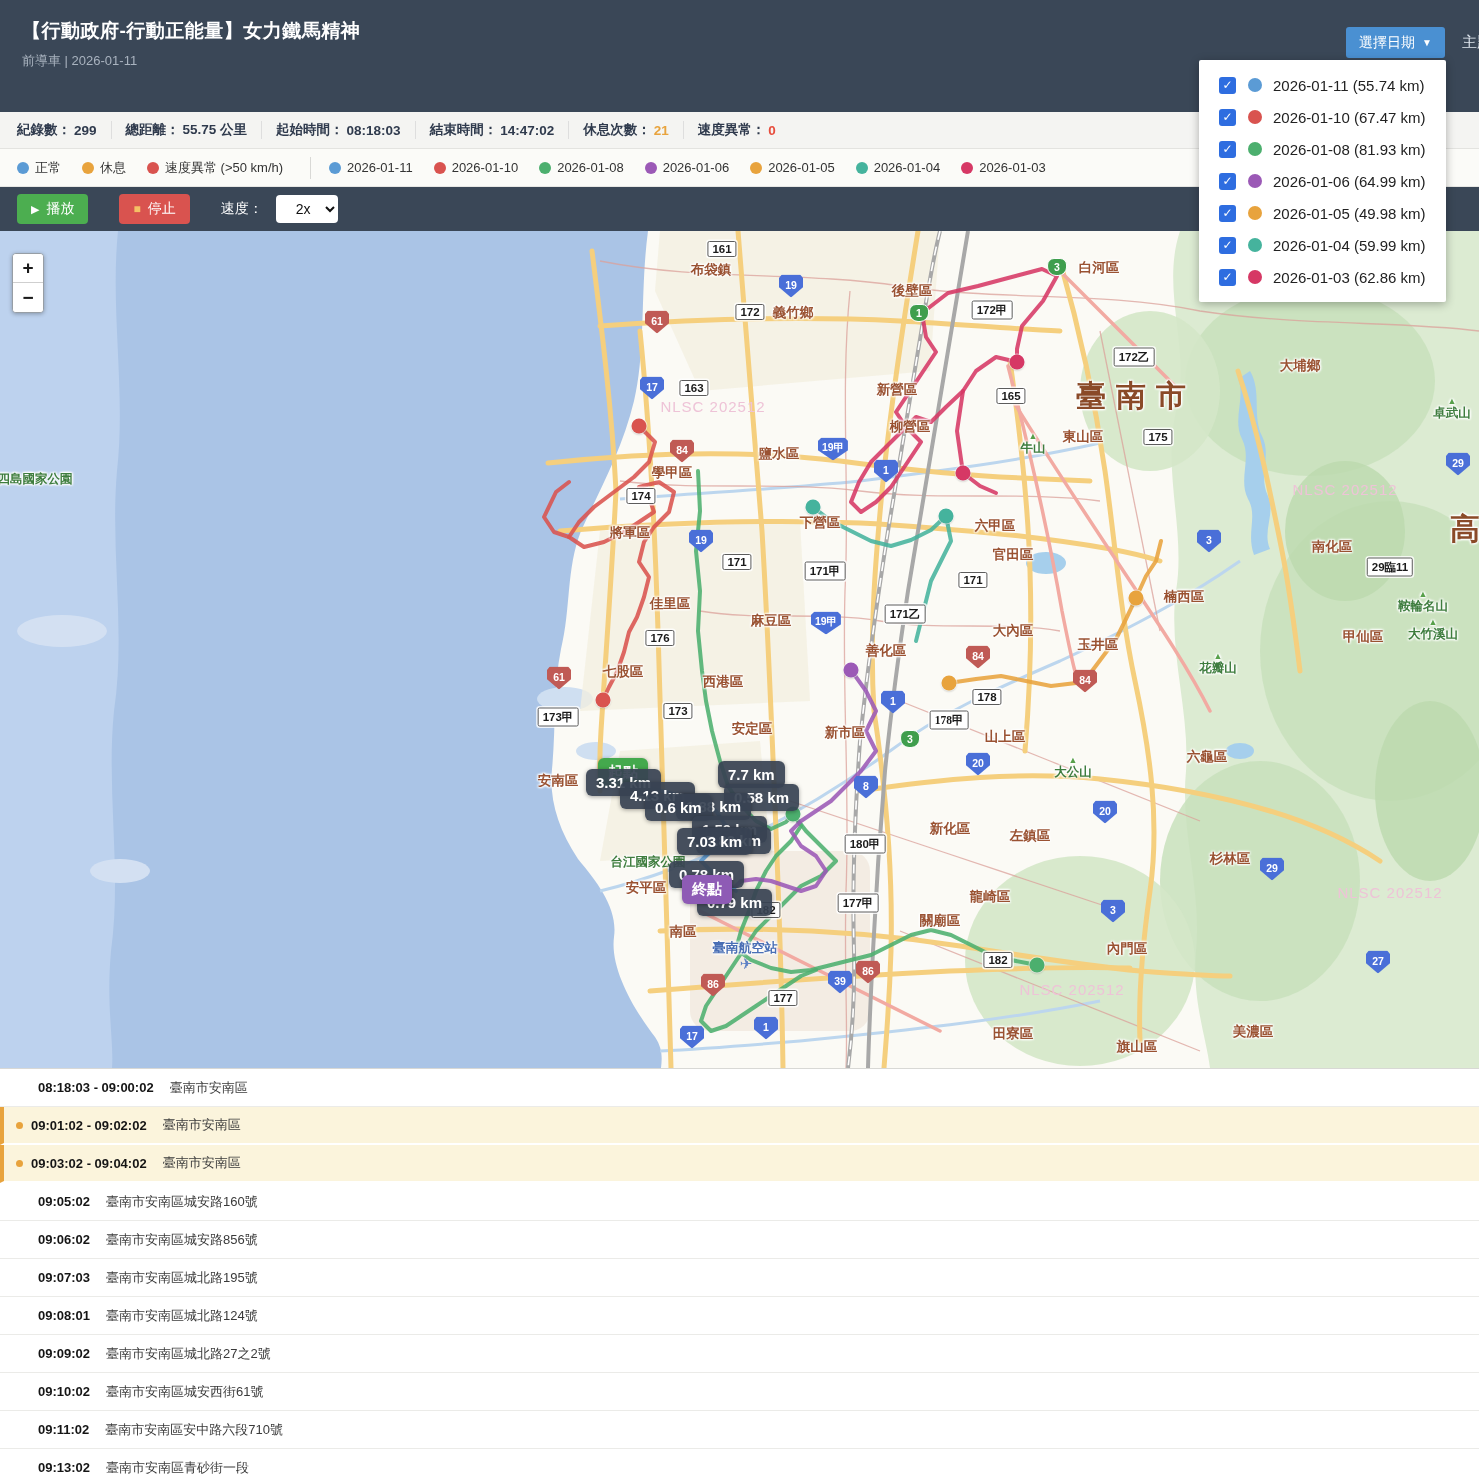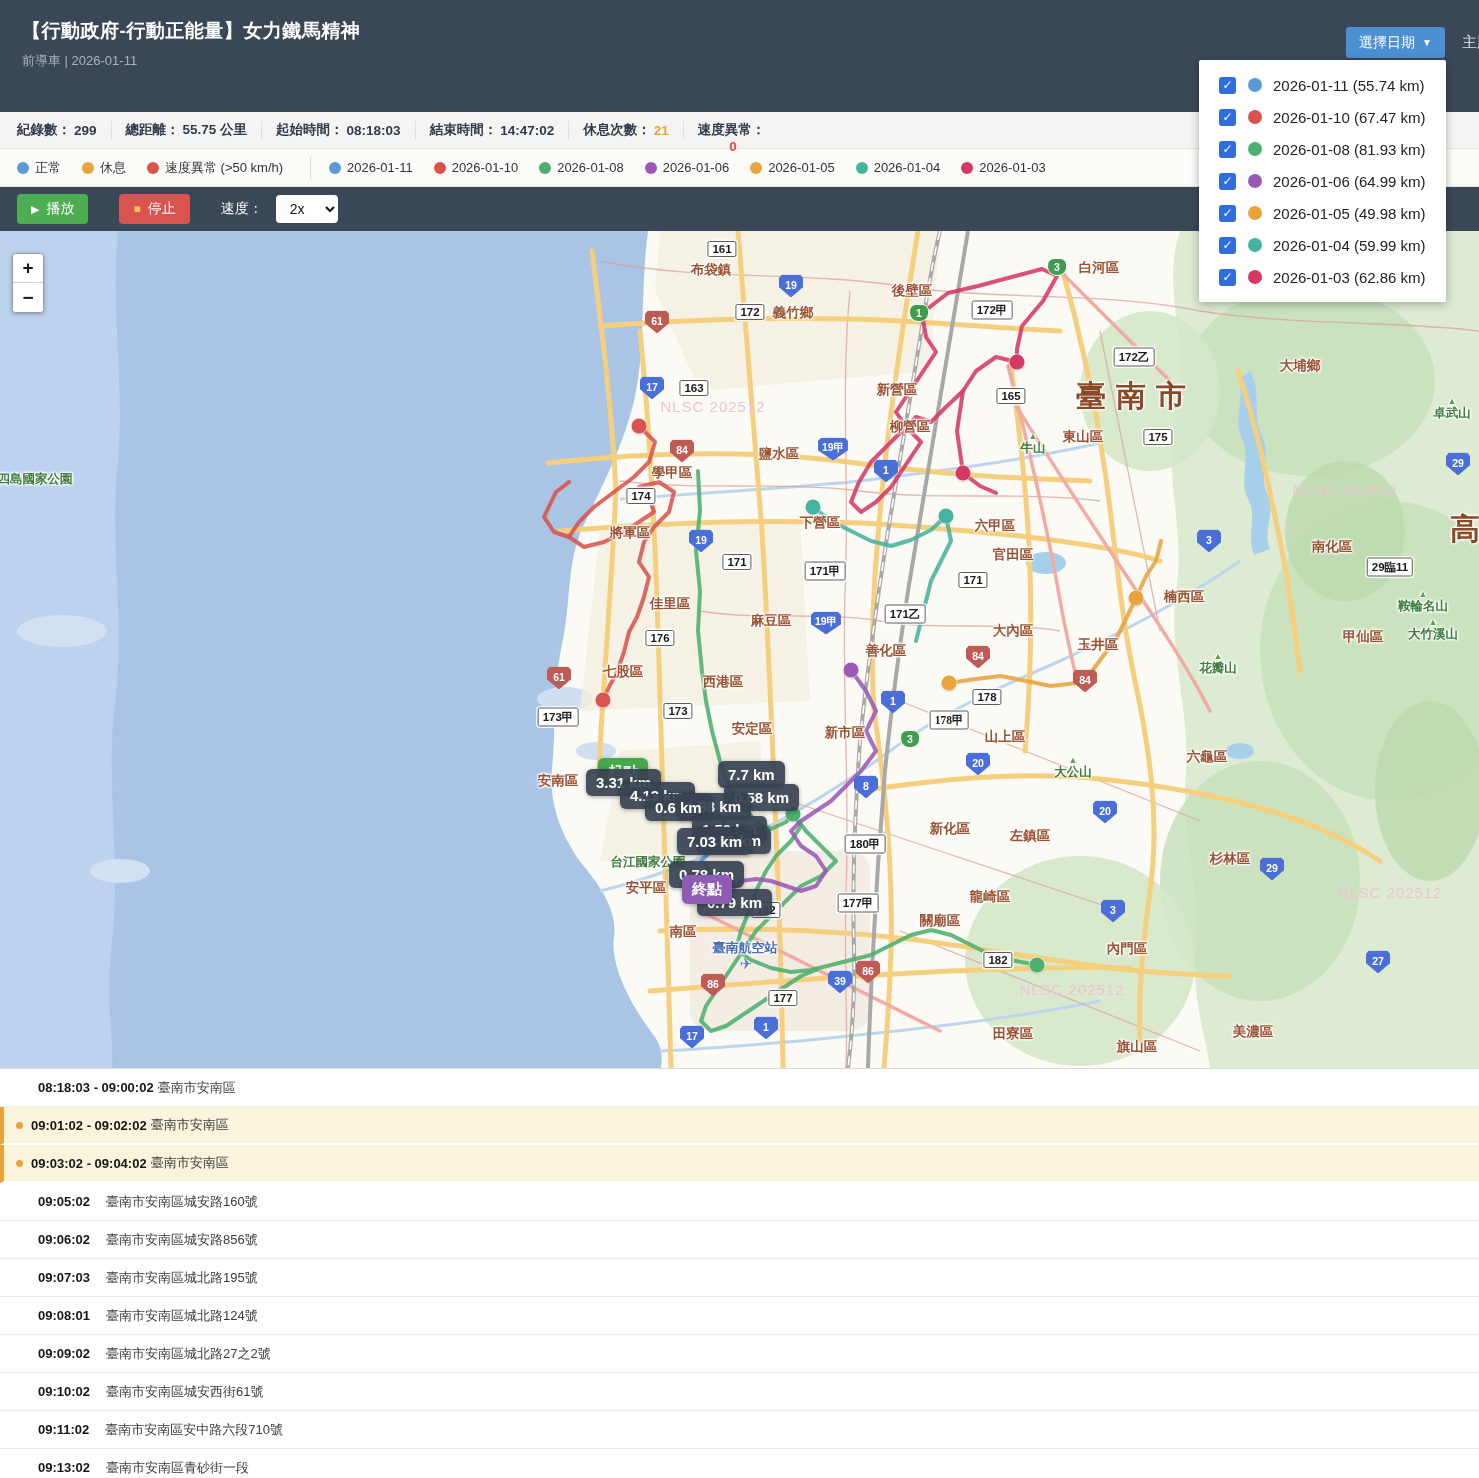--- a/index.html
+++ b/index.html
@@ -14,40 +14,40 @@
 .date-btn{position:absolute;top:27px;right:34px;height:31px;padding:0 13px;background:#4a90d2;
  border:none;border-radius:3px;color:#fff;font-size:14px;cursor:pointer;display:flex;align-items:center;gap:7px;}
 .date-btn .caret{font-size:10px;}
 .right-partial{position:absolute;top:33px;left:1462px;font-size:15px;color:#dfe6ee;white-space:nowrap;}
 
 
 .statsbar{height:37px;background:#f4f4f2;border-bottom:1px solid #e3e3e0;display:flex;align-items:center;
  padding-left:17px;font-size:13.5px;color:#2f3a4d;font-weight:700;}
 .stat{display:flex;align-items:center;padding:0 14px;border-right:1px solid #dedede;height:18px;}
 .stat:first-child{padding-left:0;}
-.stat:last-child{border-right:none;flex-direction:column;}
+.stat:last-child{border-right:none;}
 .stat .sv{margin-left:3px;}
 
 
 .legendbar{height:38px;background:#fbfbf8;border-bottom:1px solid #e7e7e4;display:flex;align-items:center;
  padding-left:17px;font-size:13px;color:#333;}
 .lg{display:flex;align-items:center;margin-right:21px;}
 .lg .dot{width:12px;height:12px;border-radius:50%;margin-right:6px;flex:none;}
 .lg-div{width:1px;height:22px;background:#d9d9d6;margin:0 18px 0 6px;}
 
 
 .controlbar{height:44px;background:#3a4757;display:flex;align-items:center;padding-left:17px;gap:13px;}
 .cbtn{height:30px;border:none;border-radius:4px;color:#fff;font-size:14px;padding:0 14px;cursor:pointer;
  display:flex;align-items:center;gap:7px;}
 .cbtn.play{background:#4cae50;}
 .cbtn.stop{background:#d9534f;margin-left:18px;}
 .cbtn .pic{font-size:11px;}
 .cbtn.stop .pic{color:#f5c065;font-size:12px;}
 .speed-lb{color:#fff;font-size:14px;margin-left:18px;}
-.speed-sel{width:62px;height:28px;border:none;border-radius:4px;font-size:14px;padding-left:10px;background:#fff;color:#111;}
+.speed-sel{width:62px;height:28px;border:none;border-radius:4px;font-size:14px;padding-left:16px;background:#fff;color:#111;}
 
 
 .map{position:relative;height:837px;background:#bdd2ee;overflow:hidden;}
 .map svg{position:absolute;left:0;top:0;width:100%;height:100%;}
 .sea{fill:#bdd2ee}.sea-deep{fill:#aac4e6}.sea-pale{fill:#d3e0f2}
 .land{fill:#fbfaf5}.lagoon{fill:#cfdff1}
 .farm{fill:#f3efdf;opacity:.75}.urban{fill:#f1e9de;opacity:.8}
 .hill1{fill:#dcebd2}.hill2{fill:#c8e1bc;opacity:.85}.hill3{fill:#bcd9ae;opacity:.8}.hill4{fill:#d4e7c8;opacity:.9}
 .water{fill:#a6cfec}
 .river path{fill:none;stroke:#bcd6ee;stroke-width:3}
@@ -94,21 +94,21 @@
 .ditem .cb{width:17px;height:17px;background:#2e6de0;border-radius:3px;color:#fff;font-size:12px;
  display:flex;align-items:center;justify-content:center;margin-right:12px;flex:none;}
 .ditem .dot{width:14px;height:14px;border-radius:50%;margin-right:11px;flex:none;}
 
 
 .timeline{background:#fff;border-top:1px solid #d8d8d5;}
 .trow{height:38px;display:flex;align-items:center;padding-left:38px;font-size:13px;background:#fff;
  border-bottom:1px solid #ebebe8;}
 .trow .tt{font-weight:700;color:#151515;}
 .trow .ad{color:#3a3a3a;margin-left:16px;}
-.trow.joined .ad{margin-left:4px;}
+.trow.joined .ad{margin-left:16px;}
 .trow.rest{background:#fbf4dc;border-left:4px solid #e8a33d;padding-left:12px;border-bottom:2px solid #fff;}
 .trow.rest .rdot{width:7px;height:7px;border-radius:50%;background:#e8a33d;margin-right:8px;flex:none;}
 </style>
 </head>
 <body>
 
 <div class="app">
 
   <header class="topbar">
     <h1>【行動政府-行動正能量】女力鐵馬精神</h1>

